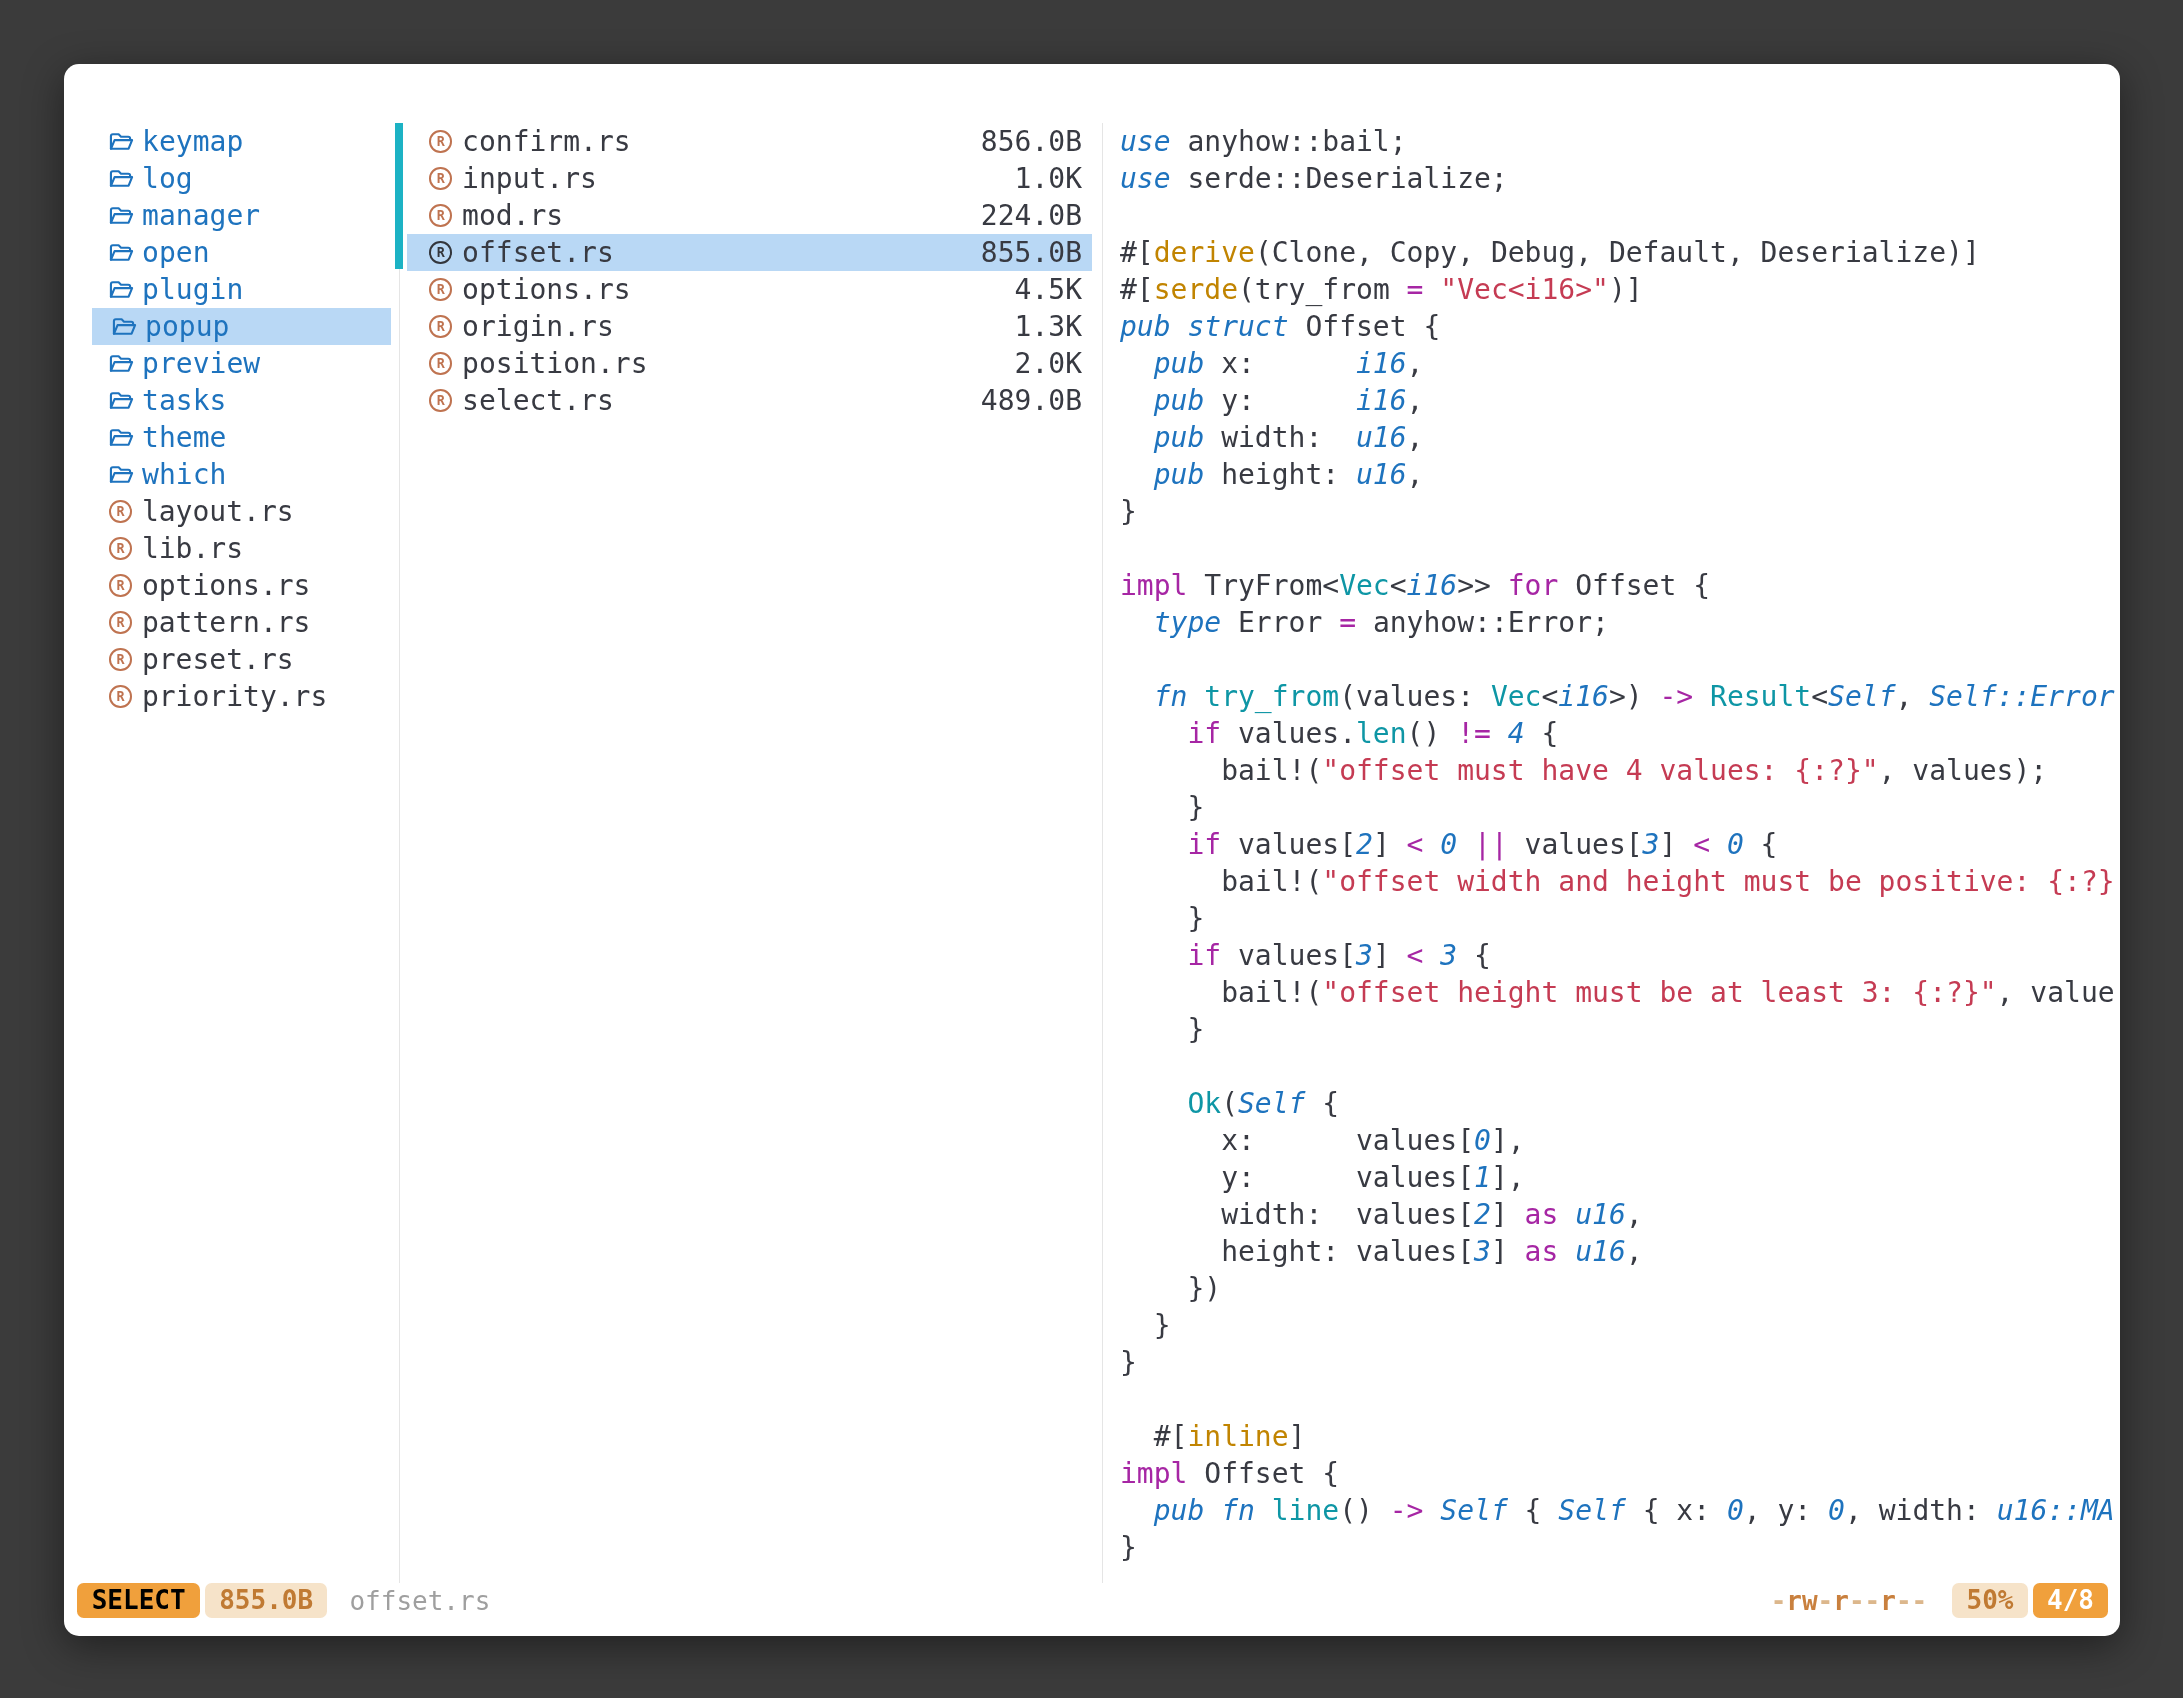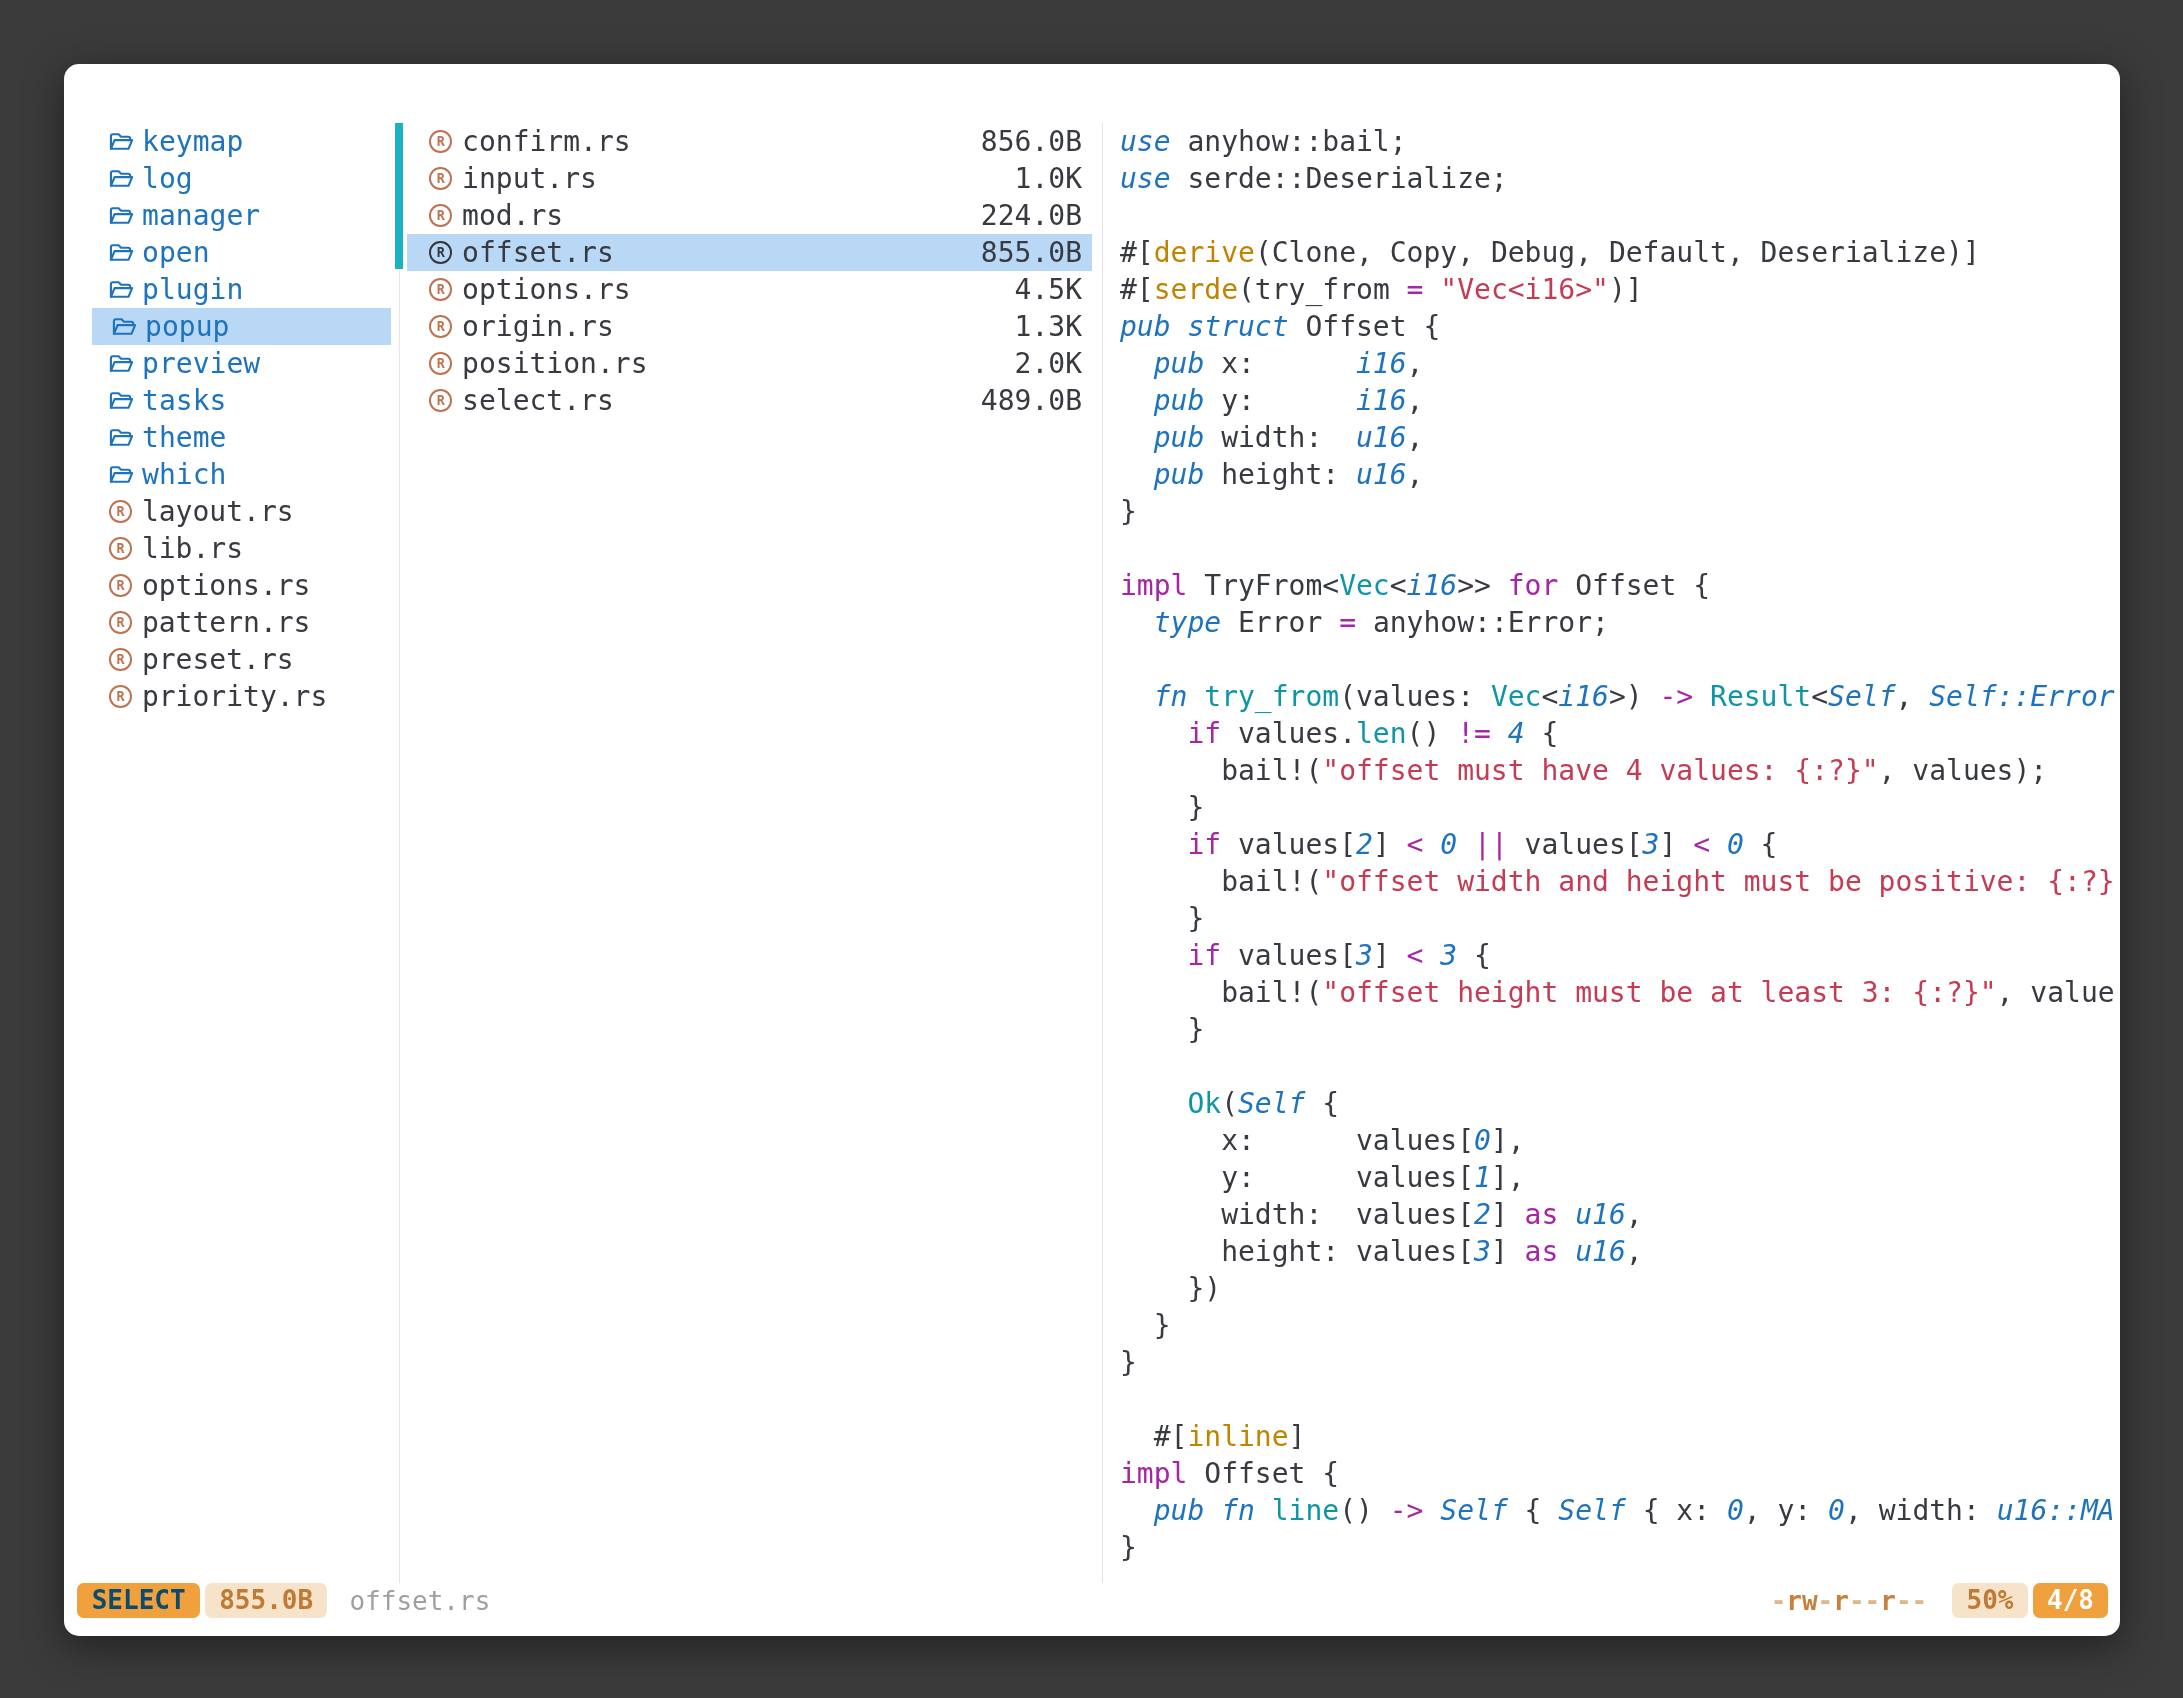--- a/index.html
+++ b/index.html
@@ -64,21 +64,21 @@
   .tok-t { color:var(--code-teal,#0e96a5); }
 
   
   .statusbar {
     position:absolute; left:13.4px; right:11.7px; top:1519px; height:35px;
     display:flex; justify-content:space-between; align-items:center;
     font-size:26px; white-space:pre;
   }
   .status-left, .status-right { display:flex; align-items:center; }
   .badge { height:35px; line-height:35px; padding:0 14.3px; border-radius:6.7px; font-weight:bold; }
-  .badge-mode { background:var(--badge-orange,#f0a03c); color:#0c4a6e; }
+  .badge-mode { background:var(--badge-orange,#f0a03c); color:#000000; }
   .badge-size { background:var(--badge-peach-bg,#f6e3c9); color:var(--badge-peach-text,#c07a33); margin-left:5px; }
   .status-filename { color:var(--filename-gray,#9f9f9f); margin-left:22px; }
   .permissions { margin-right:25px; font-weight:bold; }
   .perm-dash { color:var(--perm-dash,#dcb78c); }
   .perm-char { color:var(--perm-char,#c9803e); }
   .badge-percent { background:var(--badge-peach-bg,#f6e3c9); color:var(--badge-peach-text,#c07a33); margin-right:5px; }
   .badge-position { background:var(--badge-orange,#f0a03c); color:#ffffff; }
 </style>
 </head>
 <body>

